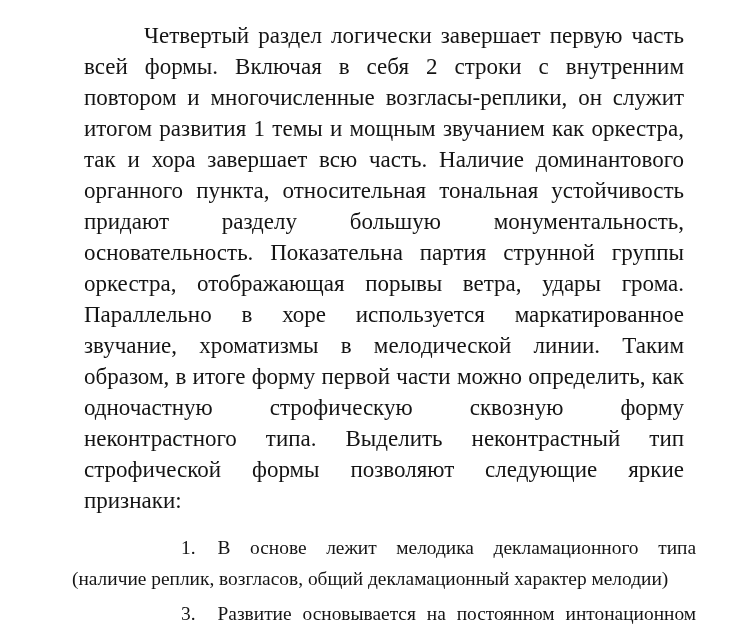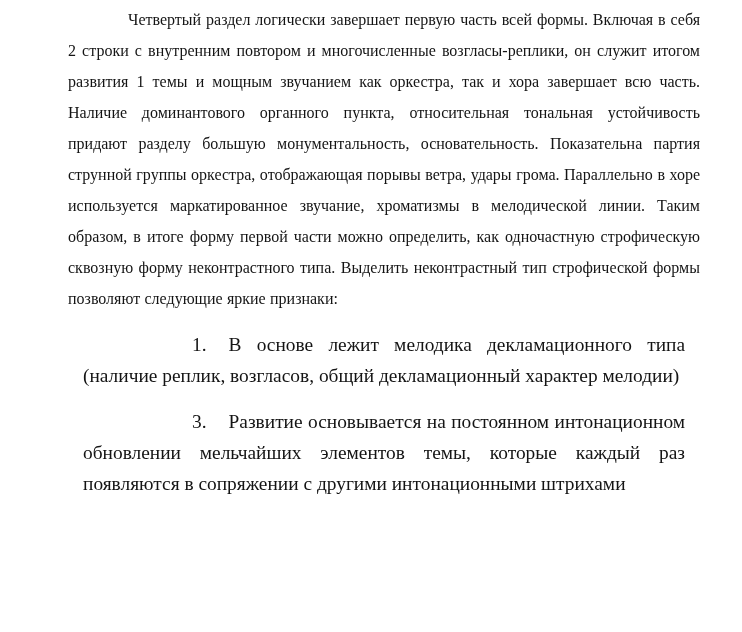--- a/index.html
+++ b/index.html
@@ -21,40 +21,40 @@
     background: #ffffff;
     overflow: hidden;
   }
   .text-column {
     position: absolute;
     left: 68px;
     top: 4px;
     width: 632px;
   }
   p {
-    margin: 0;
-    font-size: 16px;
+    margin: 16px;
+    font-size: 23px;
     line-height: 31px;
     text-align: justify;
     text-justify: inter-word;
     -webkit-hyphens: none;
     hyphens: none;
     word-spacing: 0.02em;
   }
   p.body-paragraph {
     text-indent: 60px;
   }
   ol.feature-list {
     margin: 0;
     padding: 0;
     list-style: none;
     counter-reset: feature;
   }
   ol.feature-list > li {
-    margin: 15px;
+    margin: 4px;
     padding: 0;
     font-size: 19.4px;
     line-height: 31px;
     text-align: justify;
     text-justify: inter-word;
     text-indent: 109px;
   }
   .marker {
     margin-right: 22px;
   }

